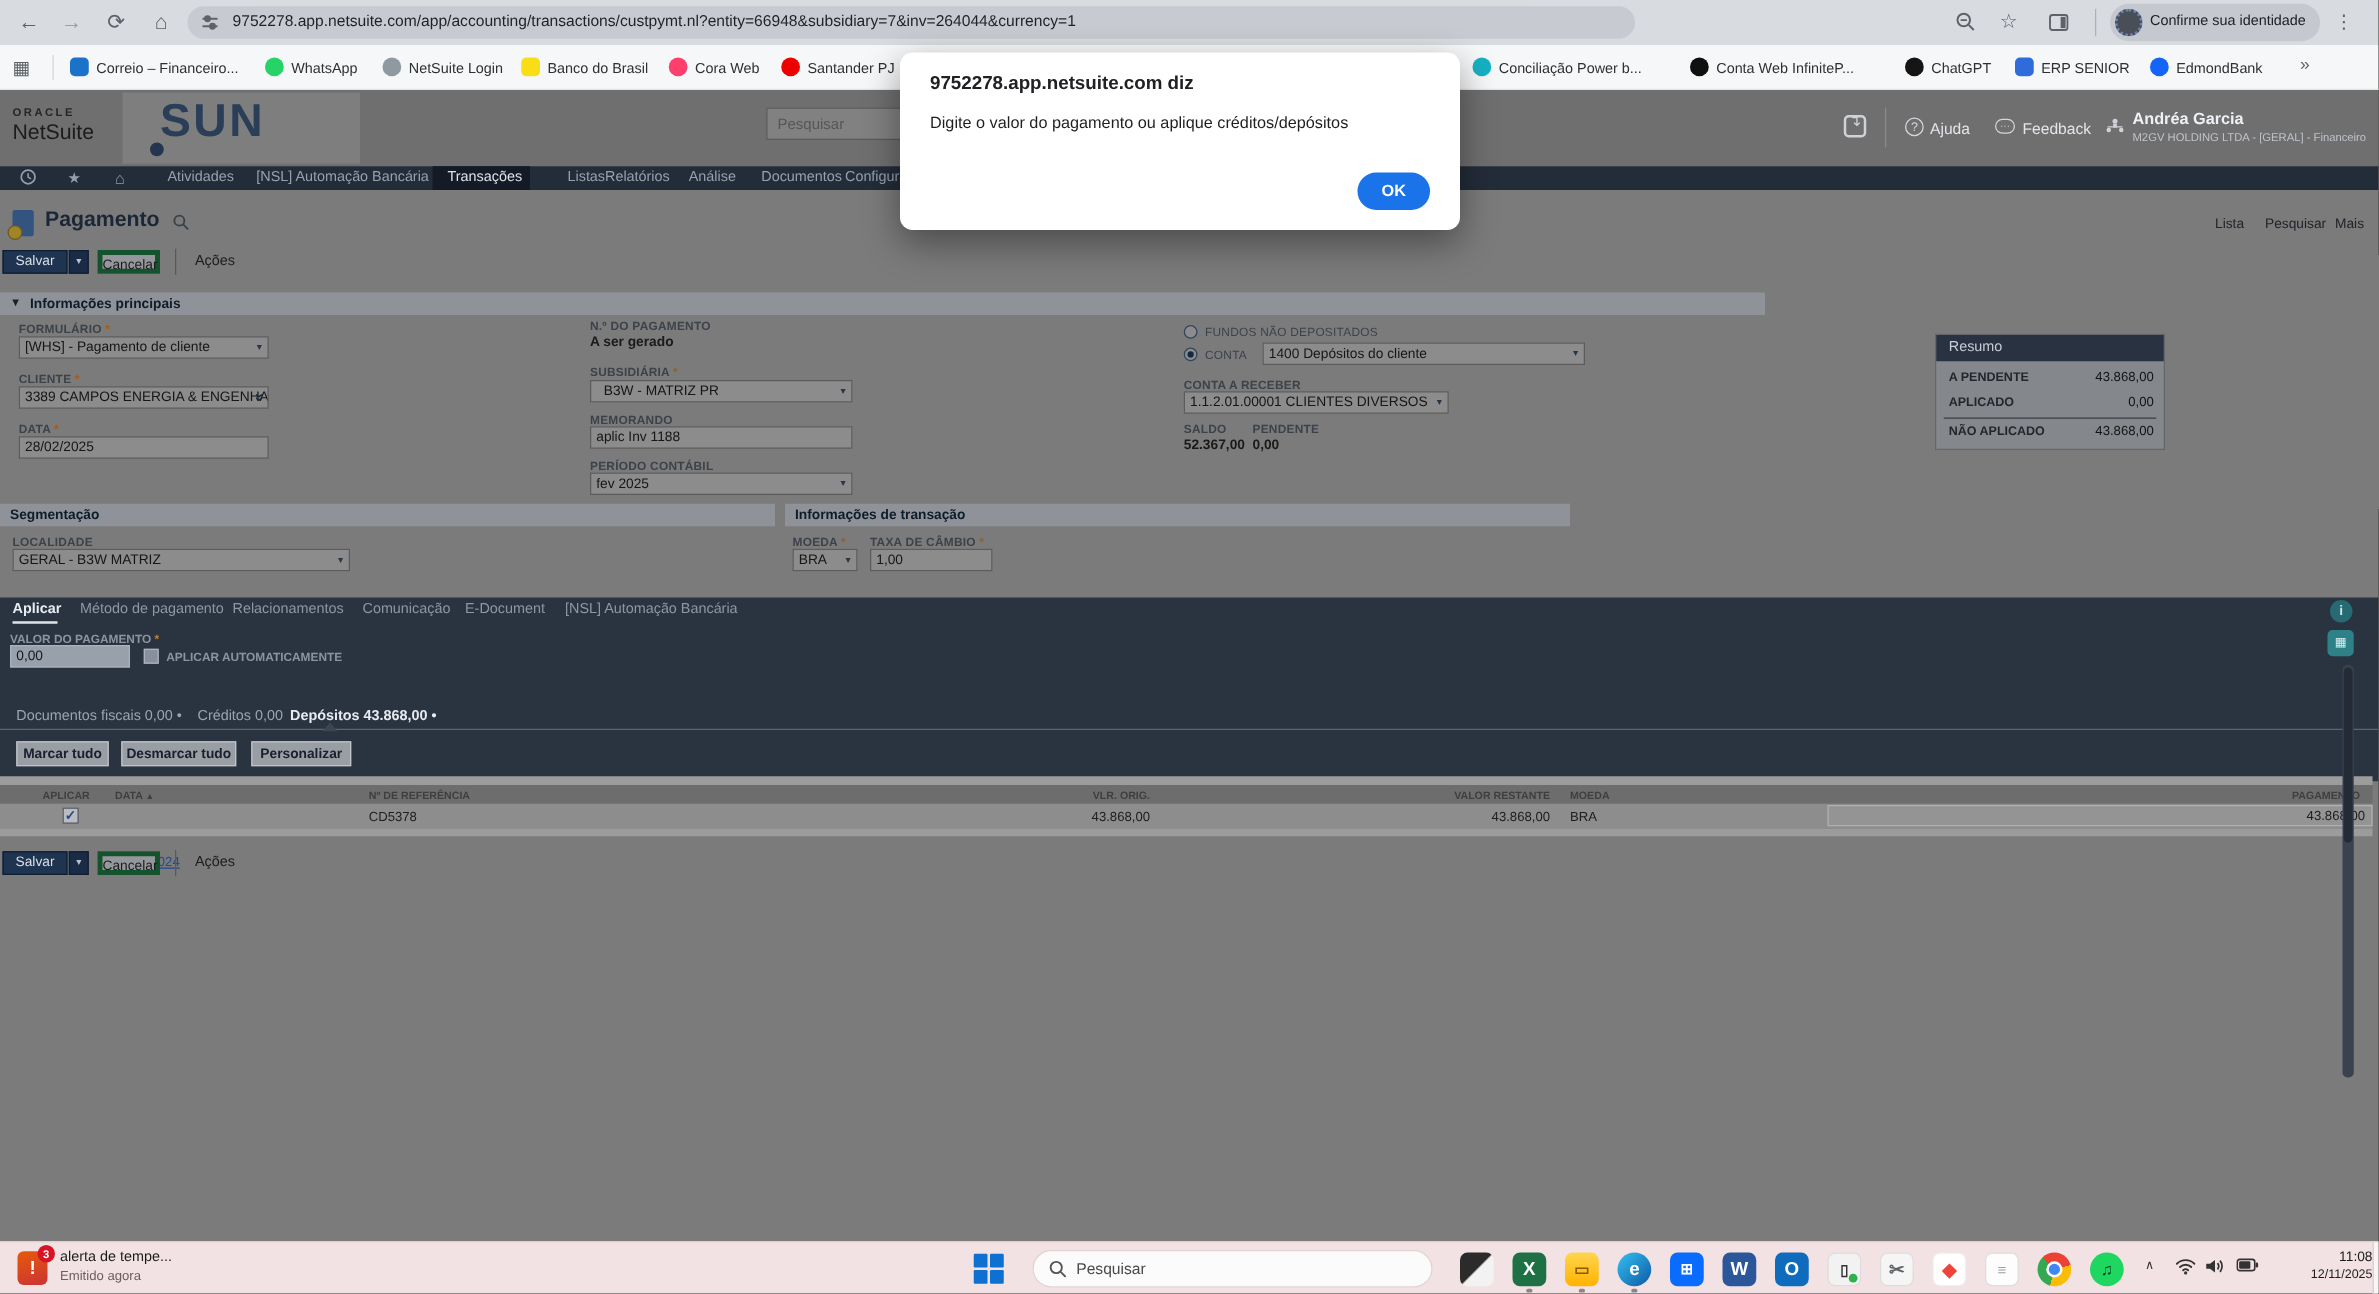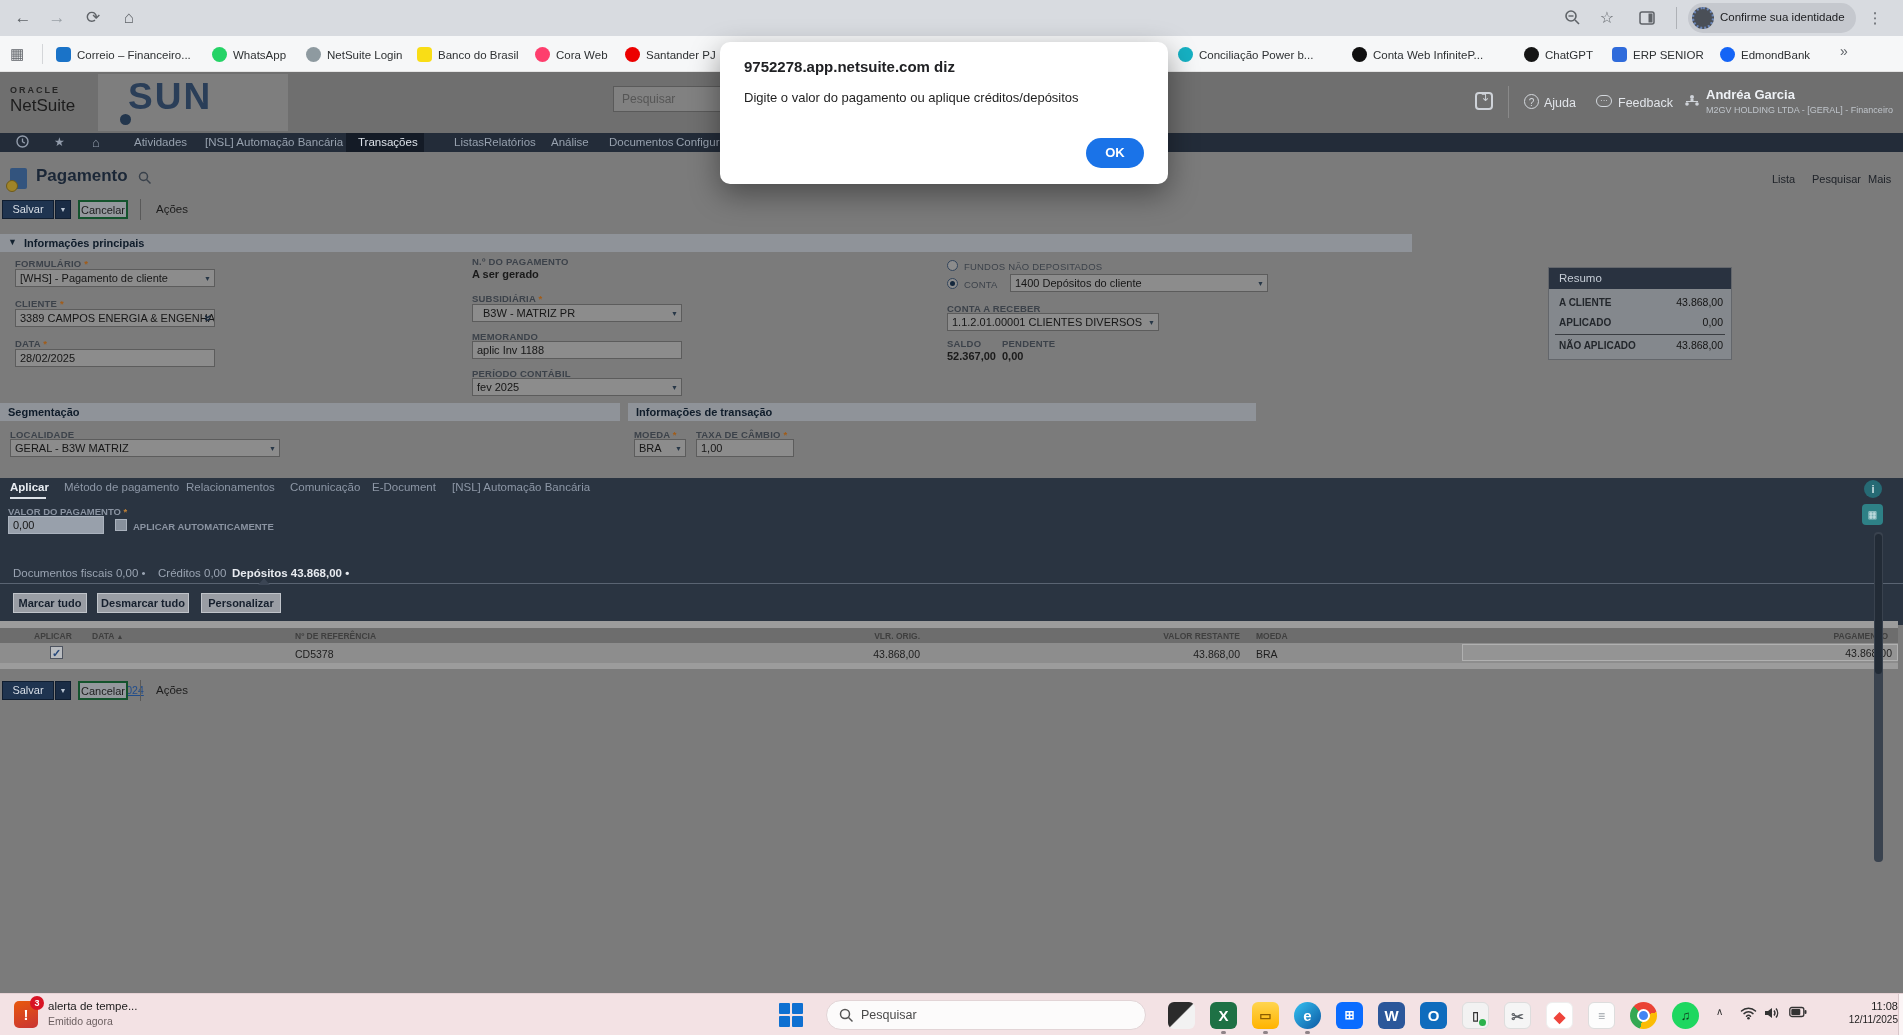--- a/index.html
+++ b/index.html
@@ -53,21 +53,21 @@
   .nv-active span{position:absolute;left:12px;top:3px;font-size:11.5px;color:#dde2e9;}
 
   .pg-title-ic{position:absolute;left:10px;top:96px;width:17px;height:21px;background:#33547e;border-radius:2px;}
   .pg-title-ic::after{content:"";position:absolute;left:-4px;bottom:-3px;width:10px;height:10px;border-radius:50%;background:#a08428;border:1px solid #6d5a1c;}
   .pg-title{position:absolute;left:36px;top:94px;font-size:17px;font-weight:bold;color:#1b2737;}
   .pg-mag{position:absolute;left:138px;top:99px;}
   .toplinks{position:absolute;top:101px;font-size:11px;color:#20242a;}
 
   .btn-navy{position:absolute;top:128px;height:19px;background:#1f3450;border:1px solid #0f1d30;color:#d8dee6;font-size:11px;text-align:center;line-height:17px;}
   .btn-navy-arrow{position:absolute;top:128px;width:16px;height:19px;background:#1a2c45;border:1px solid #0f1d30;color:#b9c4d2;font-size:7px;text-align:center;line-height:18px;}
-  .btn-gray{position:absolute;top:128px;height:19px;background:#94989d;border:2px solid #14532d;color:#1c1c1c;font-size:11px;text-align:center;line-height:17px;}
+  .btn-gray{position:absolute;top:128px;height:19px;background:#94989d;border:4px solid #14532d;color:#1c1c1c;font-size:11px;text-align:center;line-height:17px;}
   .btnrow-div{position:absolute;top:127px;width:1px;height:21px;background:#595959;}
   .acoes{position:absolute;top:131px;font-size:11.5px;color:#1c1c1c;}
 
   .secbar{position:absolute;height:18px;background:#8f9399;}
   .secbar .cv{position:absolute;left:8px;top:3px;font-size:9px;color:#142230;}
   .secbar .st{position:absolute;left:24px;top:3px;font-size:11px;font-weight:bold;color:#0f1c2a;}
 
   .lbl{position:absolute;font-size:9.5px;color:#3c424a;font-weight:bold;letter-spacing:.2px;white-space:nowrap;}
   .req{color:#a35c17;}
   .inp{position:absolute;height:18px;background:#8c8c8c;border:1px solid #5c5c5c;font-size:11px;color:#161616;padding:2px 4px;white-space:nowrap;overflow:hidden;}
@@ -138,20 +138,33 @@
 </head>
 <body>
 
 <div id="screen">
 
   <div class="toolbar">
     <div class="tb-ic" style="left:10px">←</div>
     <div class="tb-ic" style="left:44px;color:#9aa0a6">→</div>
     <div class="tb-ic" style="left:80px">⟳</div>
     <div class="tb-ic" style="left:116px">⌂</div>
+    <div class="omnibox">
+      <span class="site-ic">
+        <svg width="16" height="16" viewBox="0 0 16 16">
+            <g stroke="#5f6368" stroke-width="1.5" fill="none">
+              <line x1="2" y1="5" x2="14" y2="5"></line>
+              <line x1="2" y1="11" x2="14" y2="11"></line>
+              <circle cx="6" cy="5" r="2" fill="#5f6368"></circle>
+              <circle cx="10" cy="11" r="2" fill="#5f6368"></circle>
+            </g>
+          </svg>
+      </span>
+      <span class="url">9752278.app.netsuite.com/app/accounting/transactions/custpymt.nl?entity=66948&amp;subsidiary=7&amp;inv=264044&amp;currency=1</span>
+    </div>
     <div class="tb-ic" style="left:1560px">
       <svg width="18" height="18" viewBox="0 0 18 18" style="margin:4px">
           <circle cx="7" cy="7" r="5" fill="none" stroke="#5f6368" stroke-width="1.6"></circle>
           <line x1="11" y1="11" x2="15" y2="15" stroke="#5f6368" stroke-width="1.6"></line>
           <line x1="4.5" y1="7" x2="9.5" y2="7" stroke="#5f6368" stroke-width="1.4"></line>
         </svg>
     </div>
     <div class="tb-ic" style="left:1594px;font-size:16px">☆</div>
     <div class="tb-ic" style="left:1634px">
       <svg width="16" height="16" viewBox="0 0 16 16" style="margin:5px">
@@ -287,21 +300,21 @@
     <div class="inp" style="left:1010px;top:202px;width:258px"><span>1400 Depósitos do cliente</span><span class="dda">▼</span></div>
     <div class="lbl" style="left:947px;top:231px">CONTA A RECEBER</div>
     <div class="inp" style="left:947px;top:241px;width:212px"><span>1.1.2.01.00001 CLIENTES DIVERSOS</span><span class="dda">▼</span></div>
     <div class="lbl" style="left:947px;top:266px">SALDO</div>
     <div class="lbl" style="left:1002px;top:266px">PENDENTE</div>
     <div class="stat" style="left:947px;top:278px">52.367,00</div>
     <div class="stat" style="left:1002px;top:278px">0,00</div>
 
     <div class="resumo">
       <div class="resumo-h">Resumo</div>
-      <span class="r-lb" style="top:29px">A CLIENTE</span>
+      <span class="r-lb" style="top:29px">A PENDENTE</span>
       <span class="r-vl" style="top:28px">43.868,00</span>
       <span class="r-lb" style="top:49px">APLICADO</span>
       <span class="r-vl" style="top:48px">0,00</span>
       <div class="r-div"></div>
       <span class="r-lb" style="top:72px">NÃO APLICADO</span>
       <span class="r-vl" style="top:71px">43.868,00</span>
     </div>
 
     <div class="secbar" style="left:0;top:331px;width:620px">
       <span class="st" style="left:8px">Segmentação</span>

